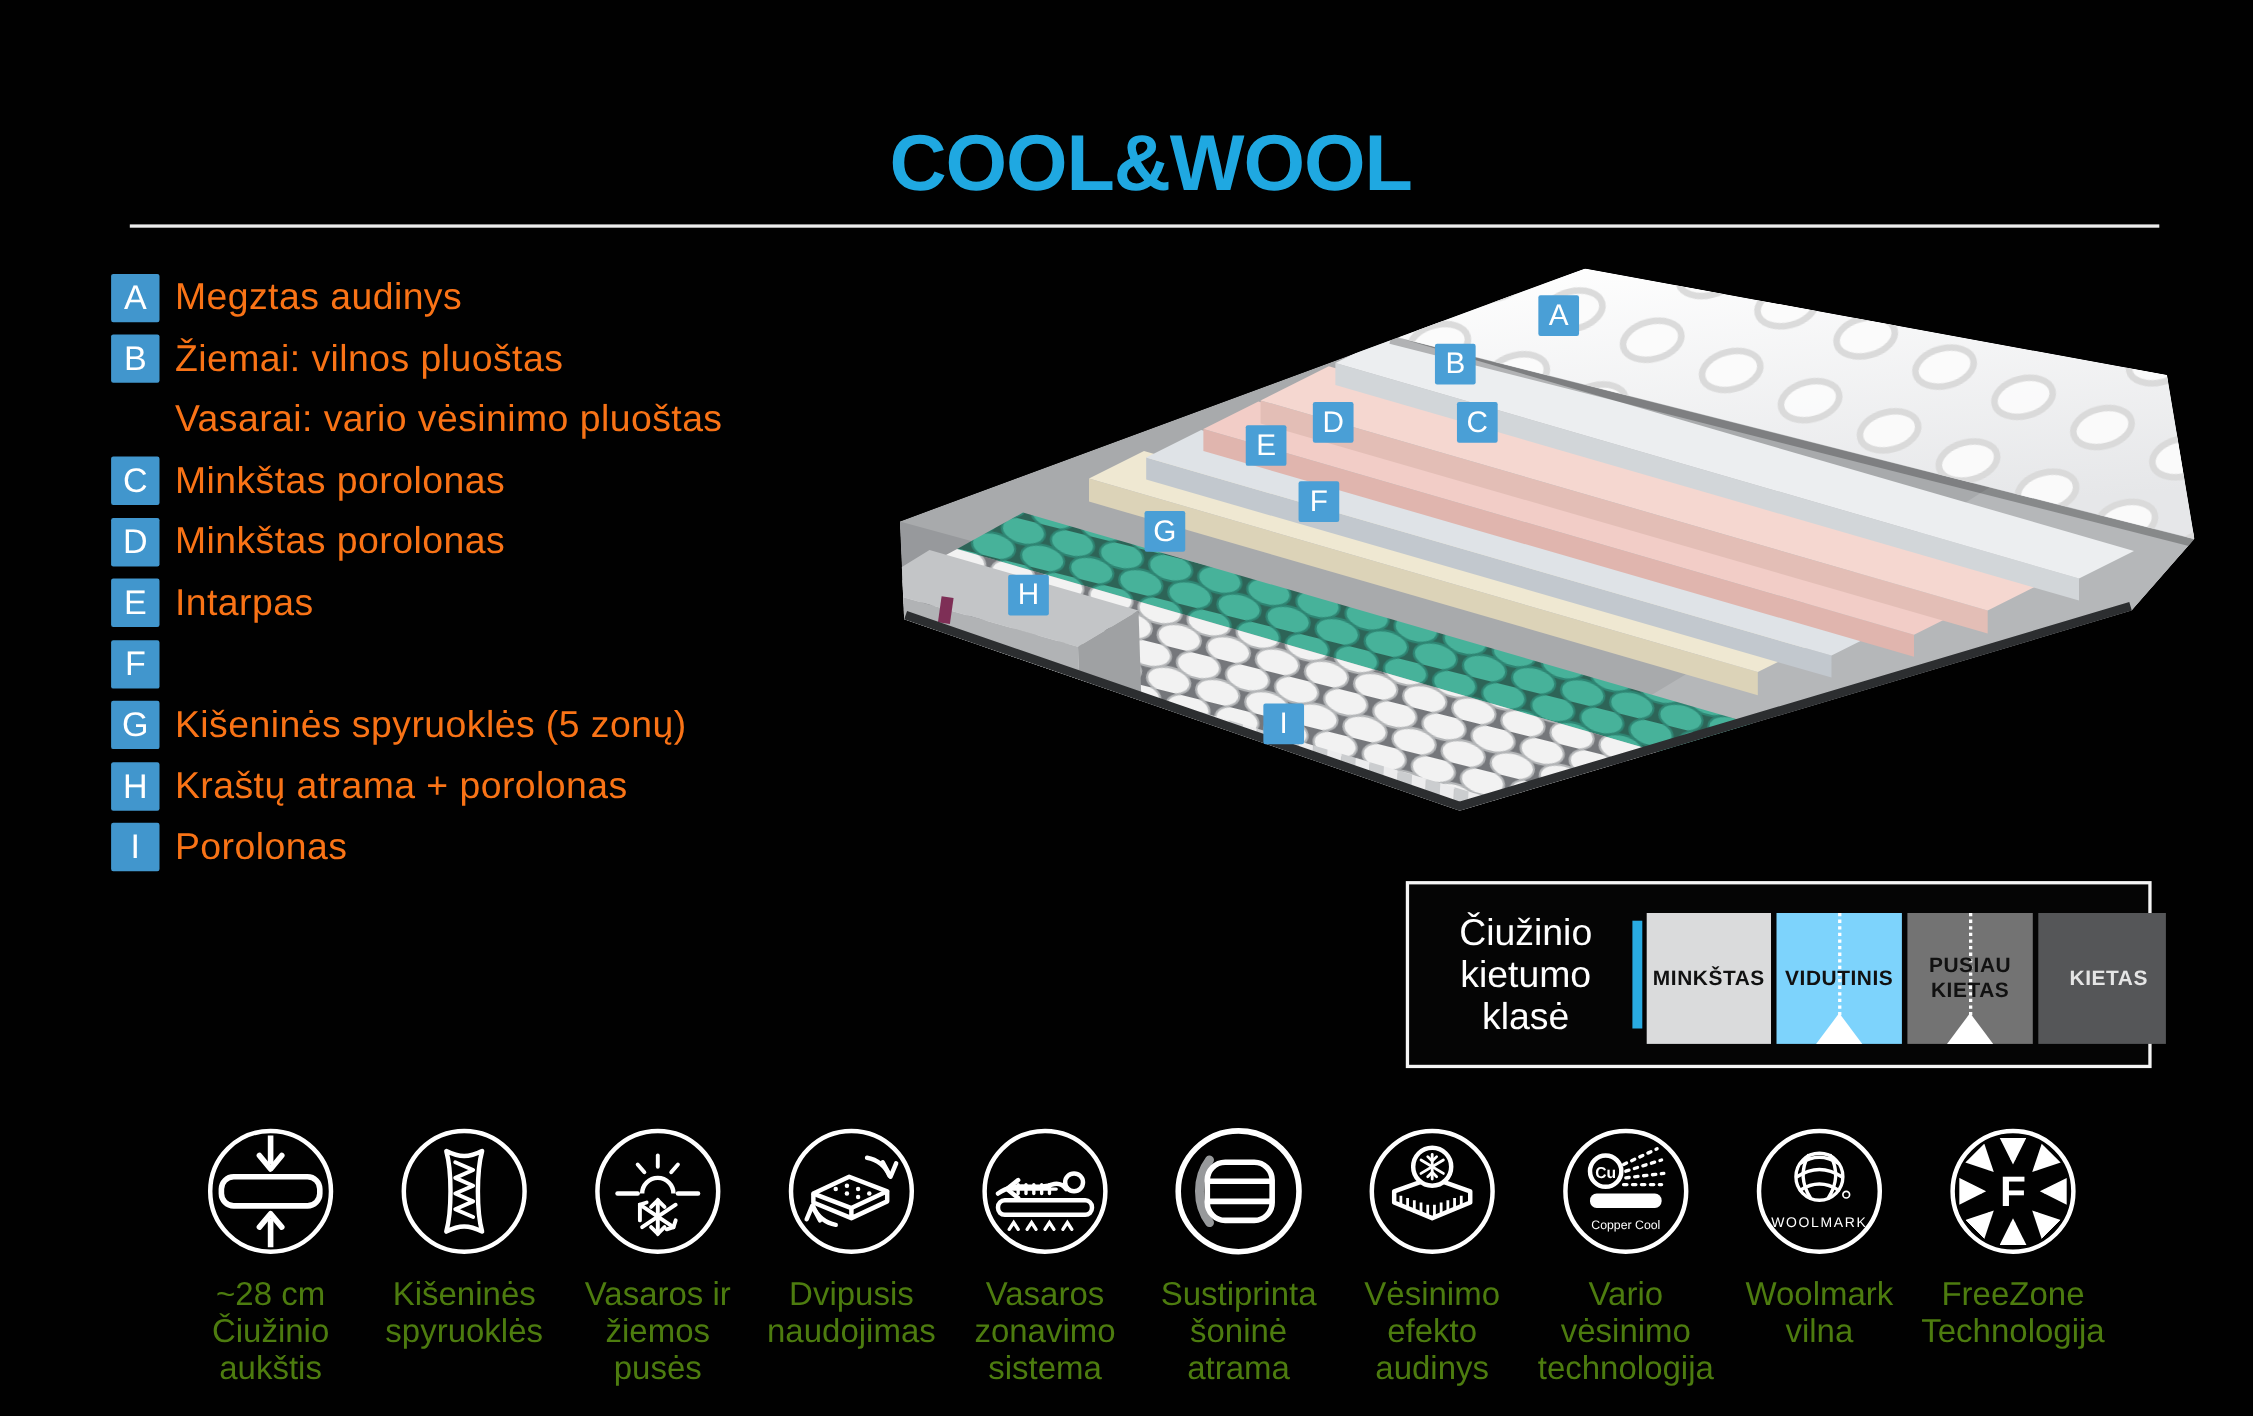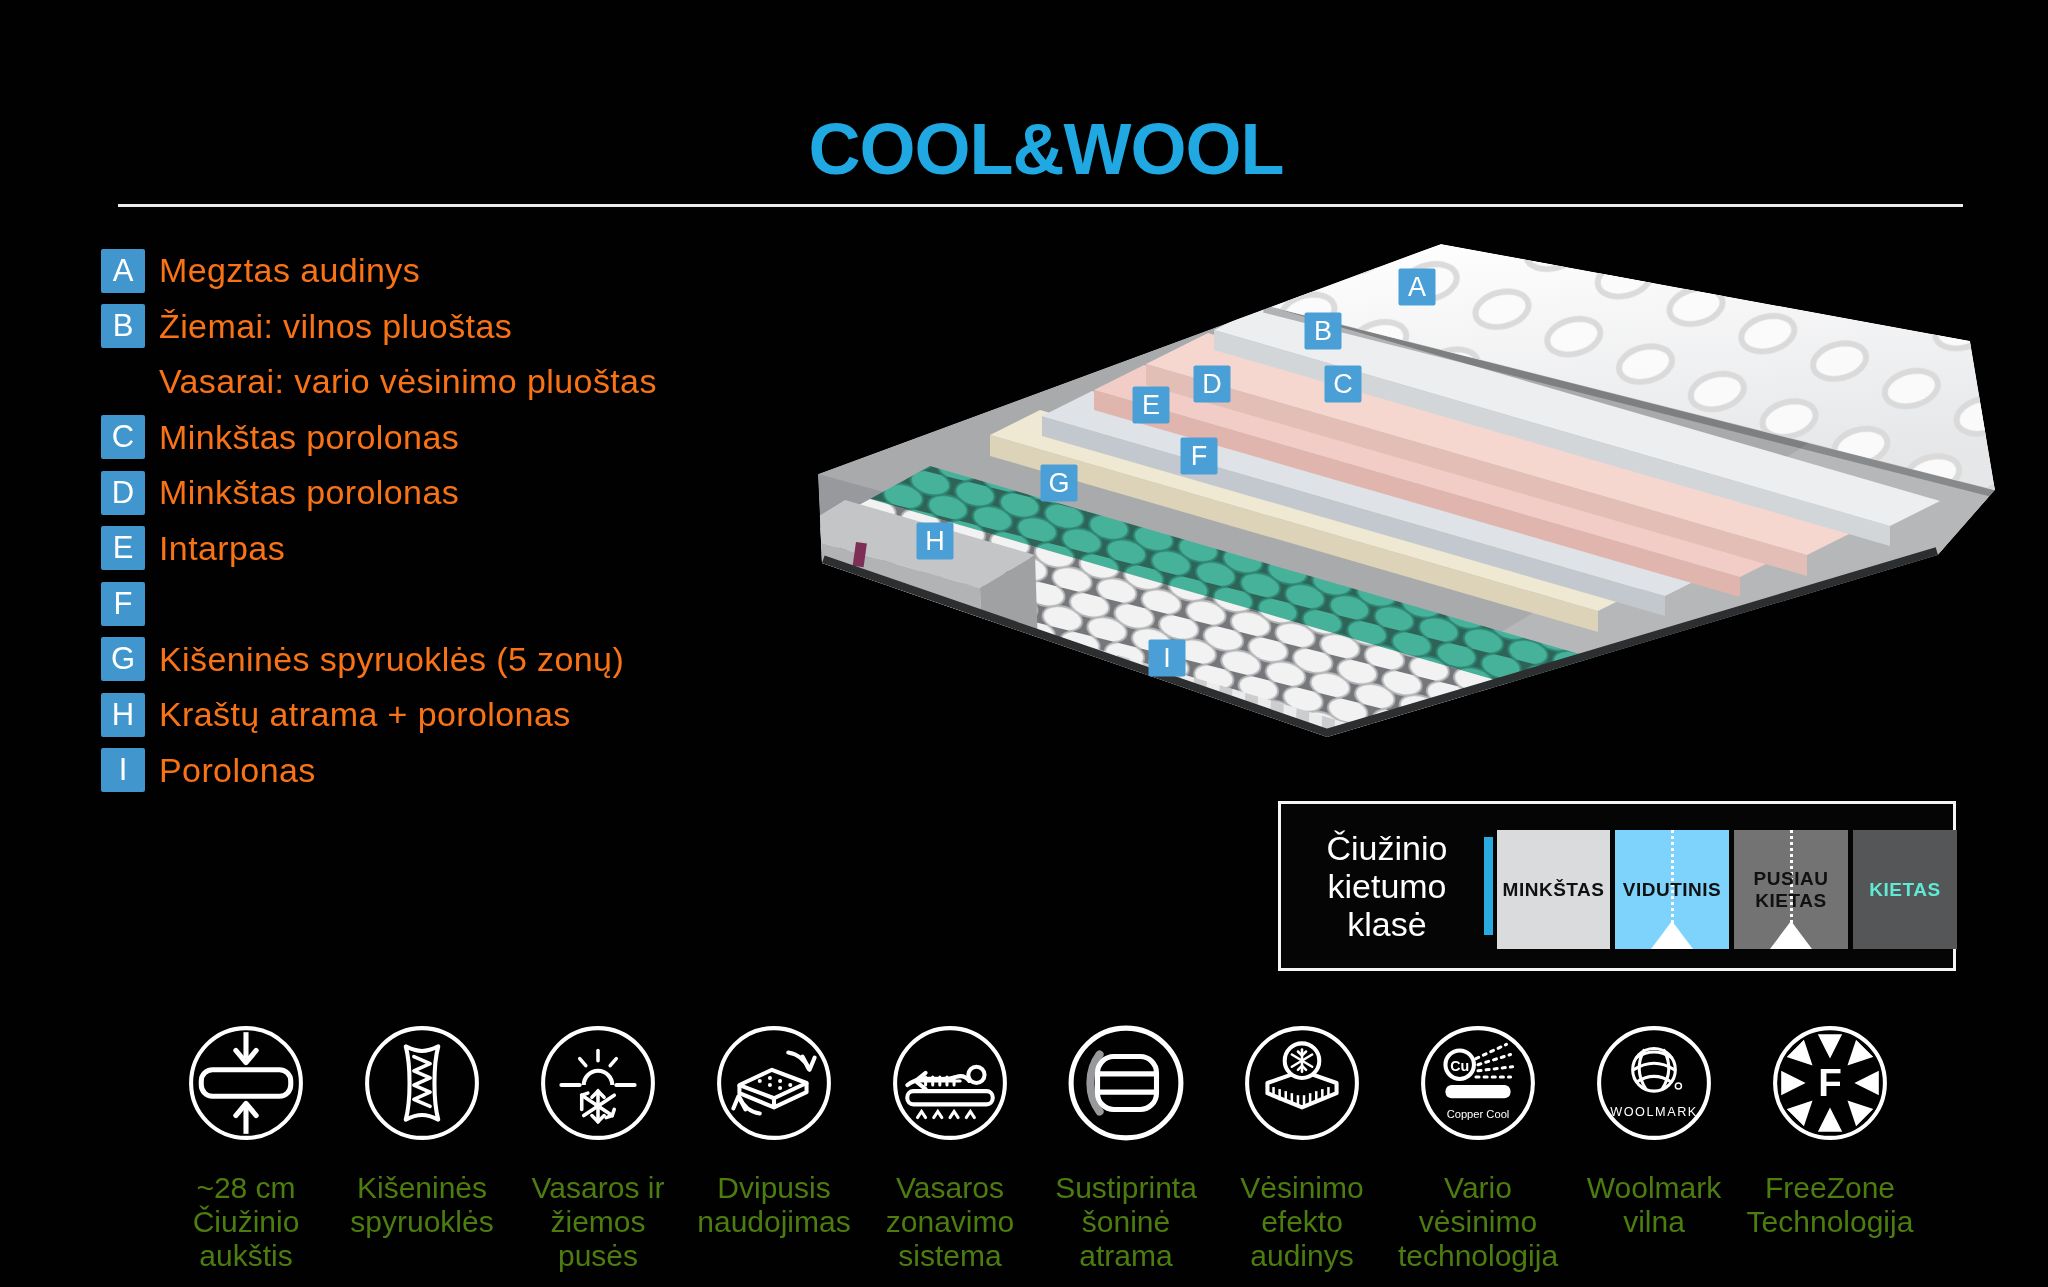--- a/index.html
+++ b/index.html
@@ -31,25 +31,25 @@
     border:3px solid #f5f5f5;box-sizing:border-box;background:#050505;}
   .firmness-title{position:absolute;left:8px;top:50%;transform:translateY(-50%);width:196px;
     text-align:center;color:#fff;font-size:34px;line-height:38px;font-weight:400;}
   .firmness-bar{position:absolute;left:203px;top:33px;width:9px;height:98px;}
   .fbox{position:absolute;top:26px;height:119px;display:flex;align-items:center;justify-content:center;
     text-align:center;font-weight:bold;font-size:19px;letter-spacing:.5px;color:#111;line-height:22px;}
   .fbox .dots{position:absolute;left:50%;top:0;bottom:26px;width:0;border-left:3px dotted #fff;transform:translateX(-1px);}
   .fbox .tri{position:absolute;left:50%;bottom:0;transform:translateX(-50%);width:0;height:0;
     border-left:21px solid transparent;border-right:21px solid transparent;border-bottom:28px solid #fff;}
   .fbox span{position:relative;z-index:2;padding:0 4px;}
-  .fbox.dark{color:#5eead4;}
+  .fbox.dark{color:#e5e5e5;padding-left:12px;}
 
   
   .features{position:absolute;left:158px;top:1022px;width:1744px;display:flex;justify-content:space-between;}
-  .feature{width:176px;display:flex;flex-direction:column;align-items:center;flex:0 0 176px;gap:11px;}
+  .feature{width:176px;display:flex;flex-direction:column;align-items:center;flex:0 0 176px;}
   .feature .ic{width:122px;height:122px;}
   .feature .cap{margin-top:16px;text-align:center;color:#4d7c0f;font-size:30px;line-height:34px;font-weight:400;}
   .feature .cap span{display:block;white-space:nowrap;}
   svg text{font-family:"Liberation Sans",sans-serif;}
 </style>
 </head>
 <body>
 
 <div class="stage">
 

